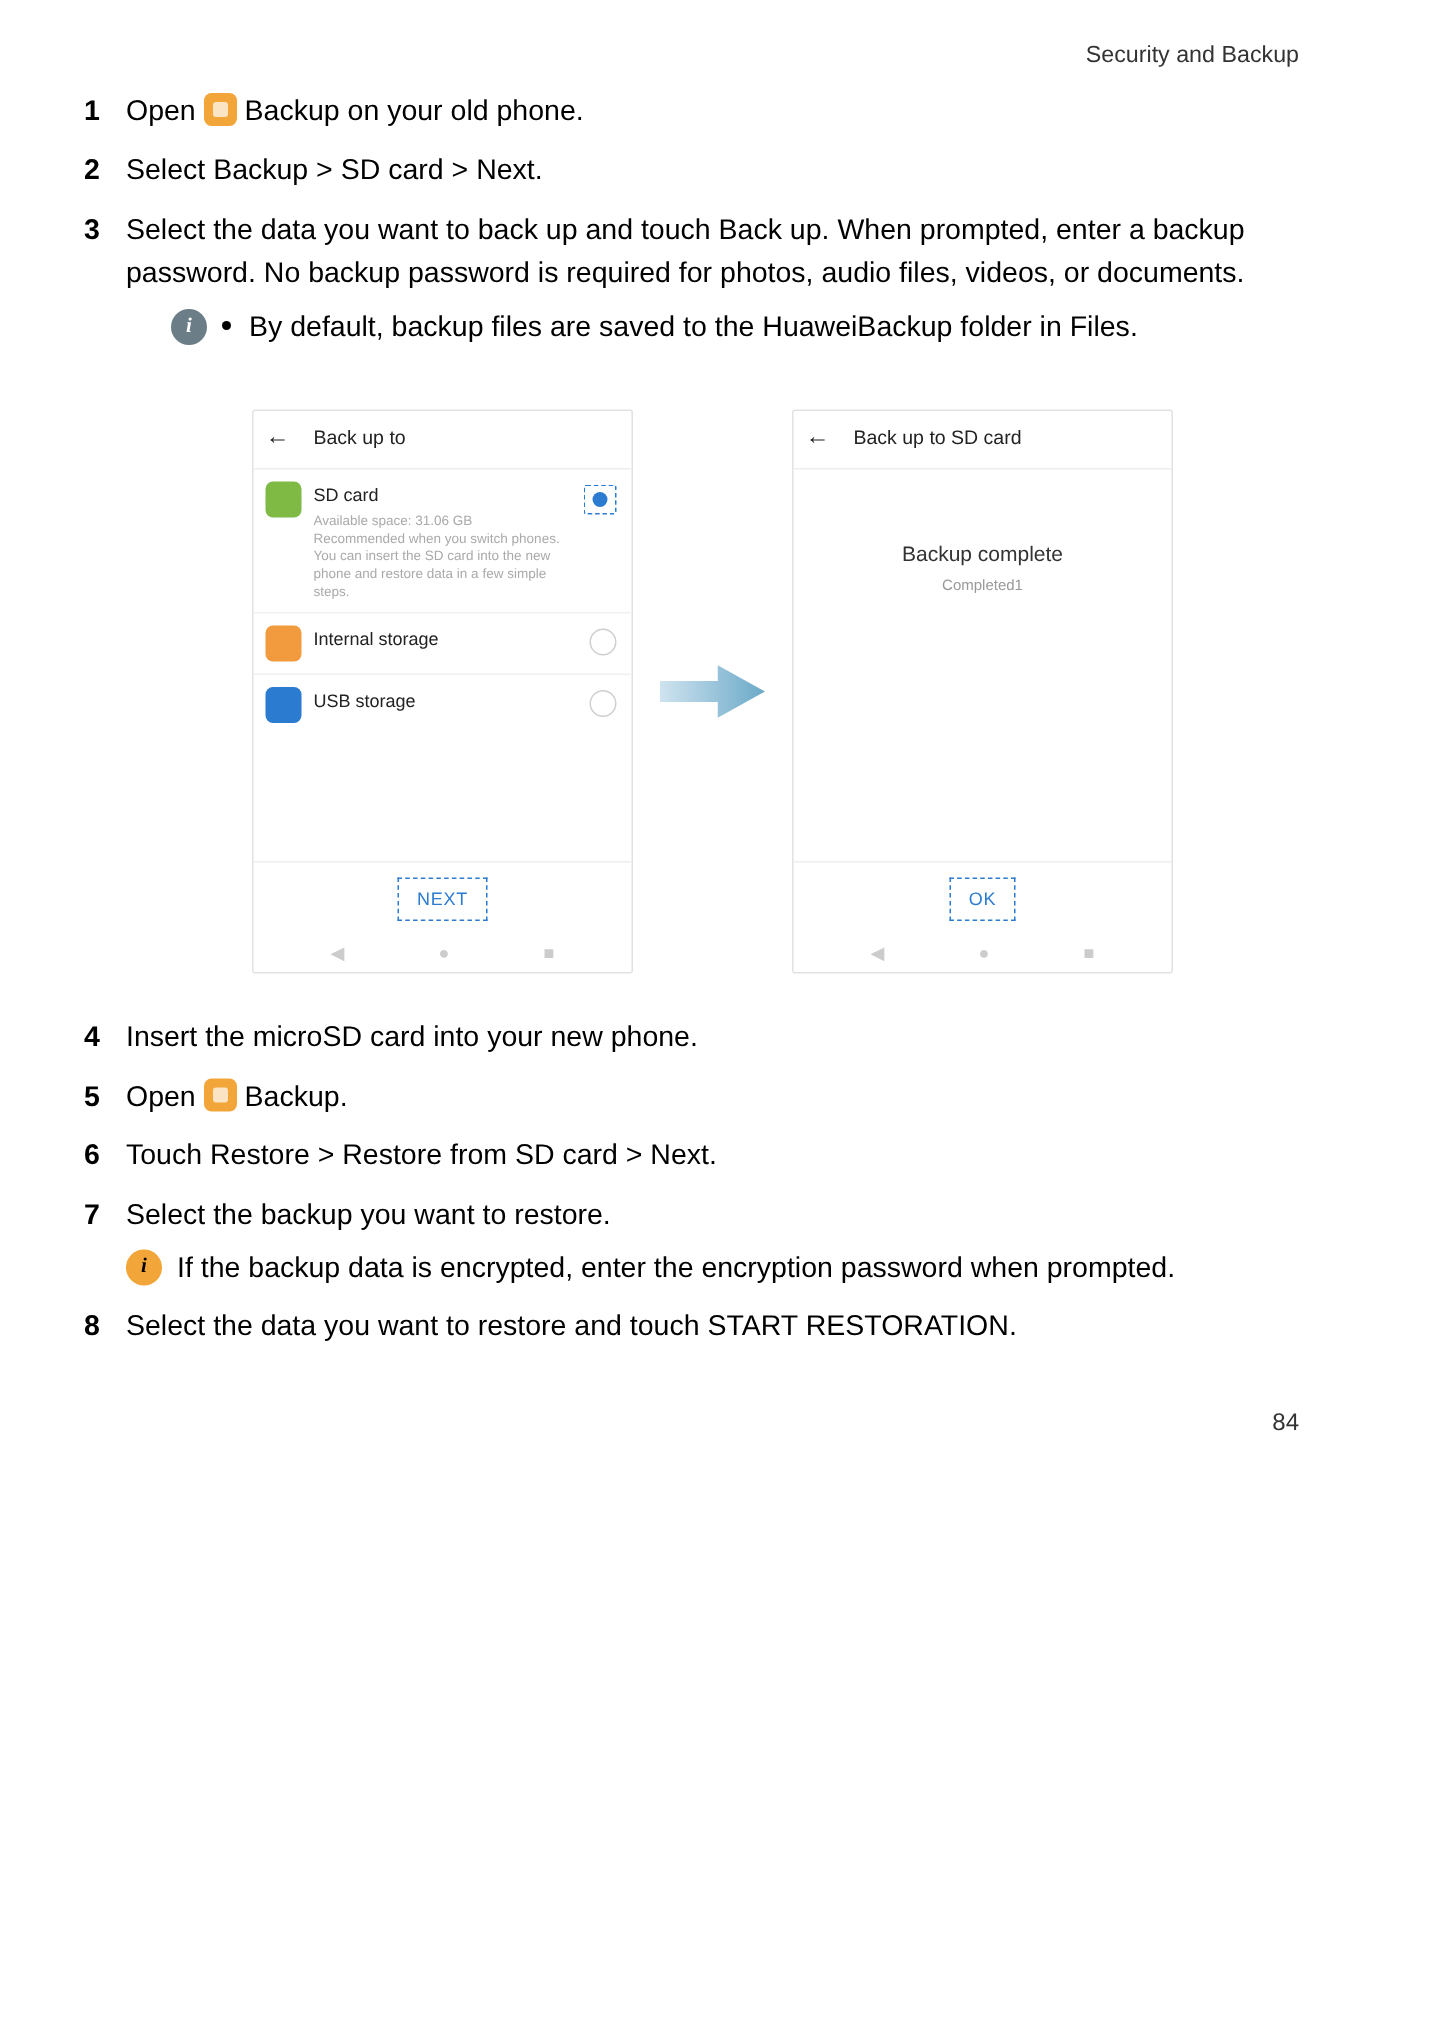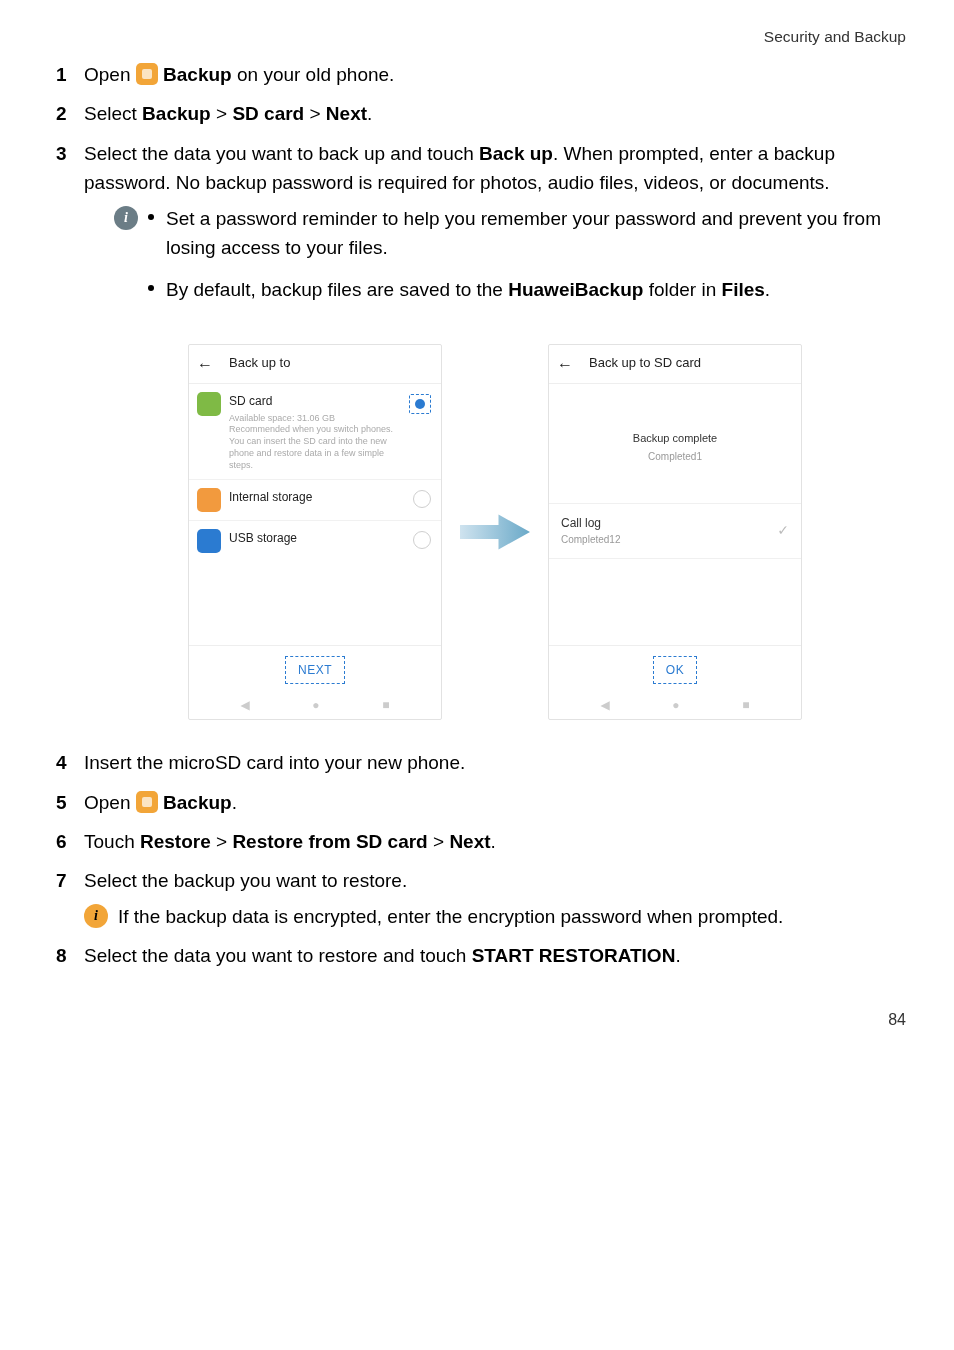--- a/index.html
+++ b/index.html
@@ -4,21 +4,21 @@
 <style>
   html, body {
     margin: 0;
     padding: 0;
     width: 954px;
     background: #fff;
     font-family: Arial, Helvetica, sans-serif;
     color: #000;
   }
   .page {
-    padding: 28px 48px 40px 56px;
+    padding: 28px 88px 40px 56px;
     box-sizing: border-box;
   }
   .page-header {
     text-align: right;
     font-size: 15.5px;
     color: #333;
     margin-bottom: 4px;
   }
   .body-text {
     font-size: 19px;
@@ -45,21 +45,21 @@
   }
   ol.steps > li::before {
     content: counter(step);
     position: absolute;
     left: 0;
     top: 0;
     font-weight: 700;
     font-size: 19px;
     font-family: Arial, sans-serif;
   }
-  .bold { font-weight: 700; }
+  .bold { font-weight: 400; }
 
   .app-icon {
     display: inline-block;
     width: 22px;
     height: 22px;
     background: #f2a538;
     border-radius: 5px;
     vertical-align: -4px;
     position: relative;
   }
@@ -218,21 +218,21 @@
     display:flex;
     justify-content:space-around;
     padding:6px 20px 4px 20px;
     color:#ccc;
     font-size:12px;
   }
   .center-msg{
     text-align:center;
     margin-top:46px;
   }
-  .center-msg .t1{font-size:11px;color:#333;}
+  .center-msg .t1{font-size:14px;color:#333;}
   .center-msg .t2{font-size:10px;color:#999;margin-top:2px;}
   .result-row{
     display:flex;justify-content:space-between;
     align-items:center;
     padding:10px 12px;
     border-top:1px solid #f0f0f0;
     border-bottom:1px solid #f0f0f0;
     margin-top:38px;
   }
   .result-row .lbll{color:#333;font-size:12px;}
@@ -271,21 +271,20 @@
       <span>Select </span><span class="bold">Backup</span><span> &gt; </span><span class="bold">SD card</span><span> &gt; </span><span class="bold">Next</span><span>.</span>
     </li>
 
     <li>
       <span>Select the data you want to back up and touch </span><span class="bold">Back up</span><span>. When prompted, enter a backup password. No backup password is required for photos, audio files, videos, or documents.</span>
 
       <div class="info-block">
         <div class="info-icon">i</div>
         <div class="info-content">
           <ul class="bullets">
-            <li>Set a password reminder to help you remember your password and prevent you from losing access to your files.</li>
             <li>
               <span>By default, backup files are saved to the </span><span class="bold">HuaweiBackup</span><span> folder in </span><span class="bold">Files</span><span>.</span>
             </li>
           </ul>
         </div>
       </div>
 
       
       <div class="shots">
 
@@ -344,27 +343,20 @@
         <div class="phone">
           <div class="ph-header">
             <div class="ph-back">←</div>
             <div class="ph-title">Back up to SD card</div>
           </div>
           <div class="ph-body">
             <div class="center-msg">
               <div class="t1">Backup complete</div>
               <div class="t2">Completed1</div>
             </div>
-            <div class="result-row">
-              <div>
-                <div class="lbll">Call log</div>
-                <div class="lblr">Completed12</div>
-              </div>
-              <div style="color:#bbb;font-size:14px;">✓</div>
-            </div>
           </div>
           <div class="ph-footer">
             <span class="dashed-btn">OK</span>
           </div>
           <div class="navbar">
             <span>◀</span>
             <span>●</span>
             <span>■</span>
           </div>
         </div>

